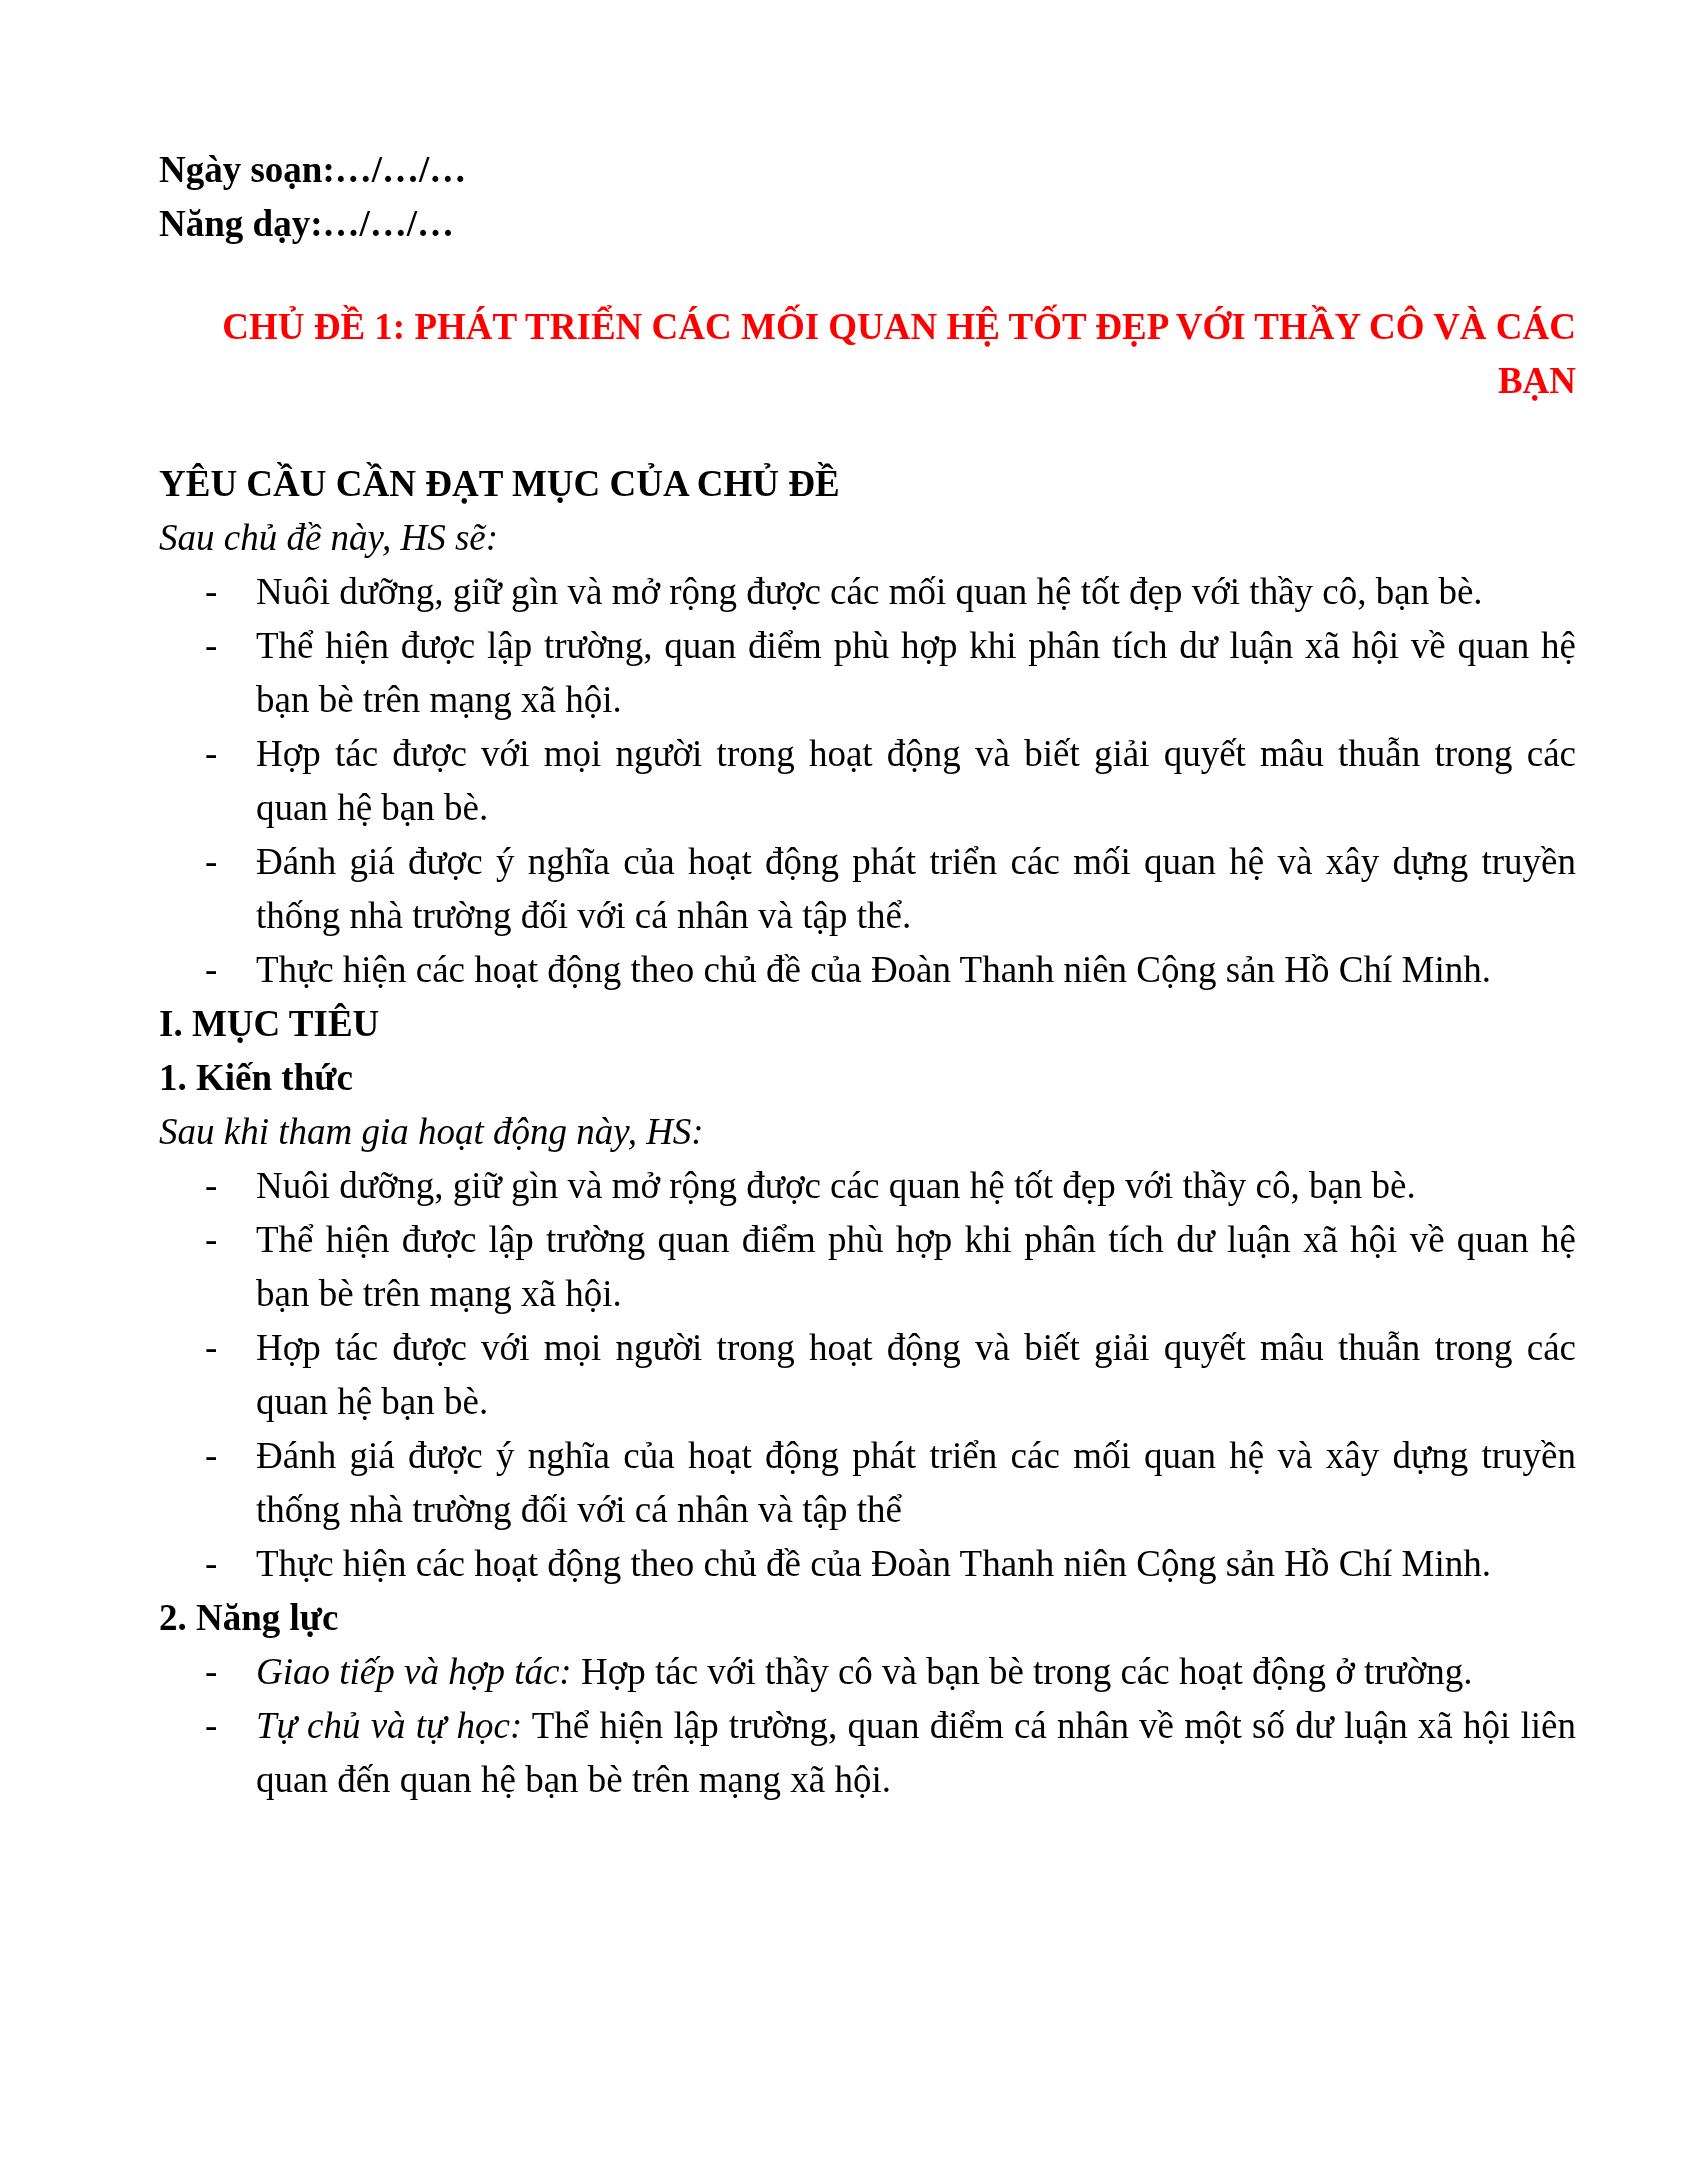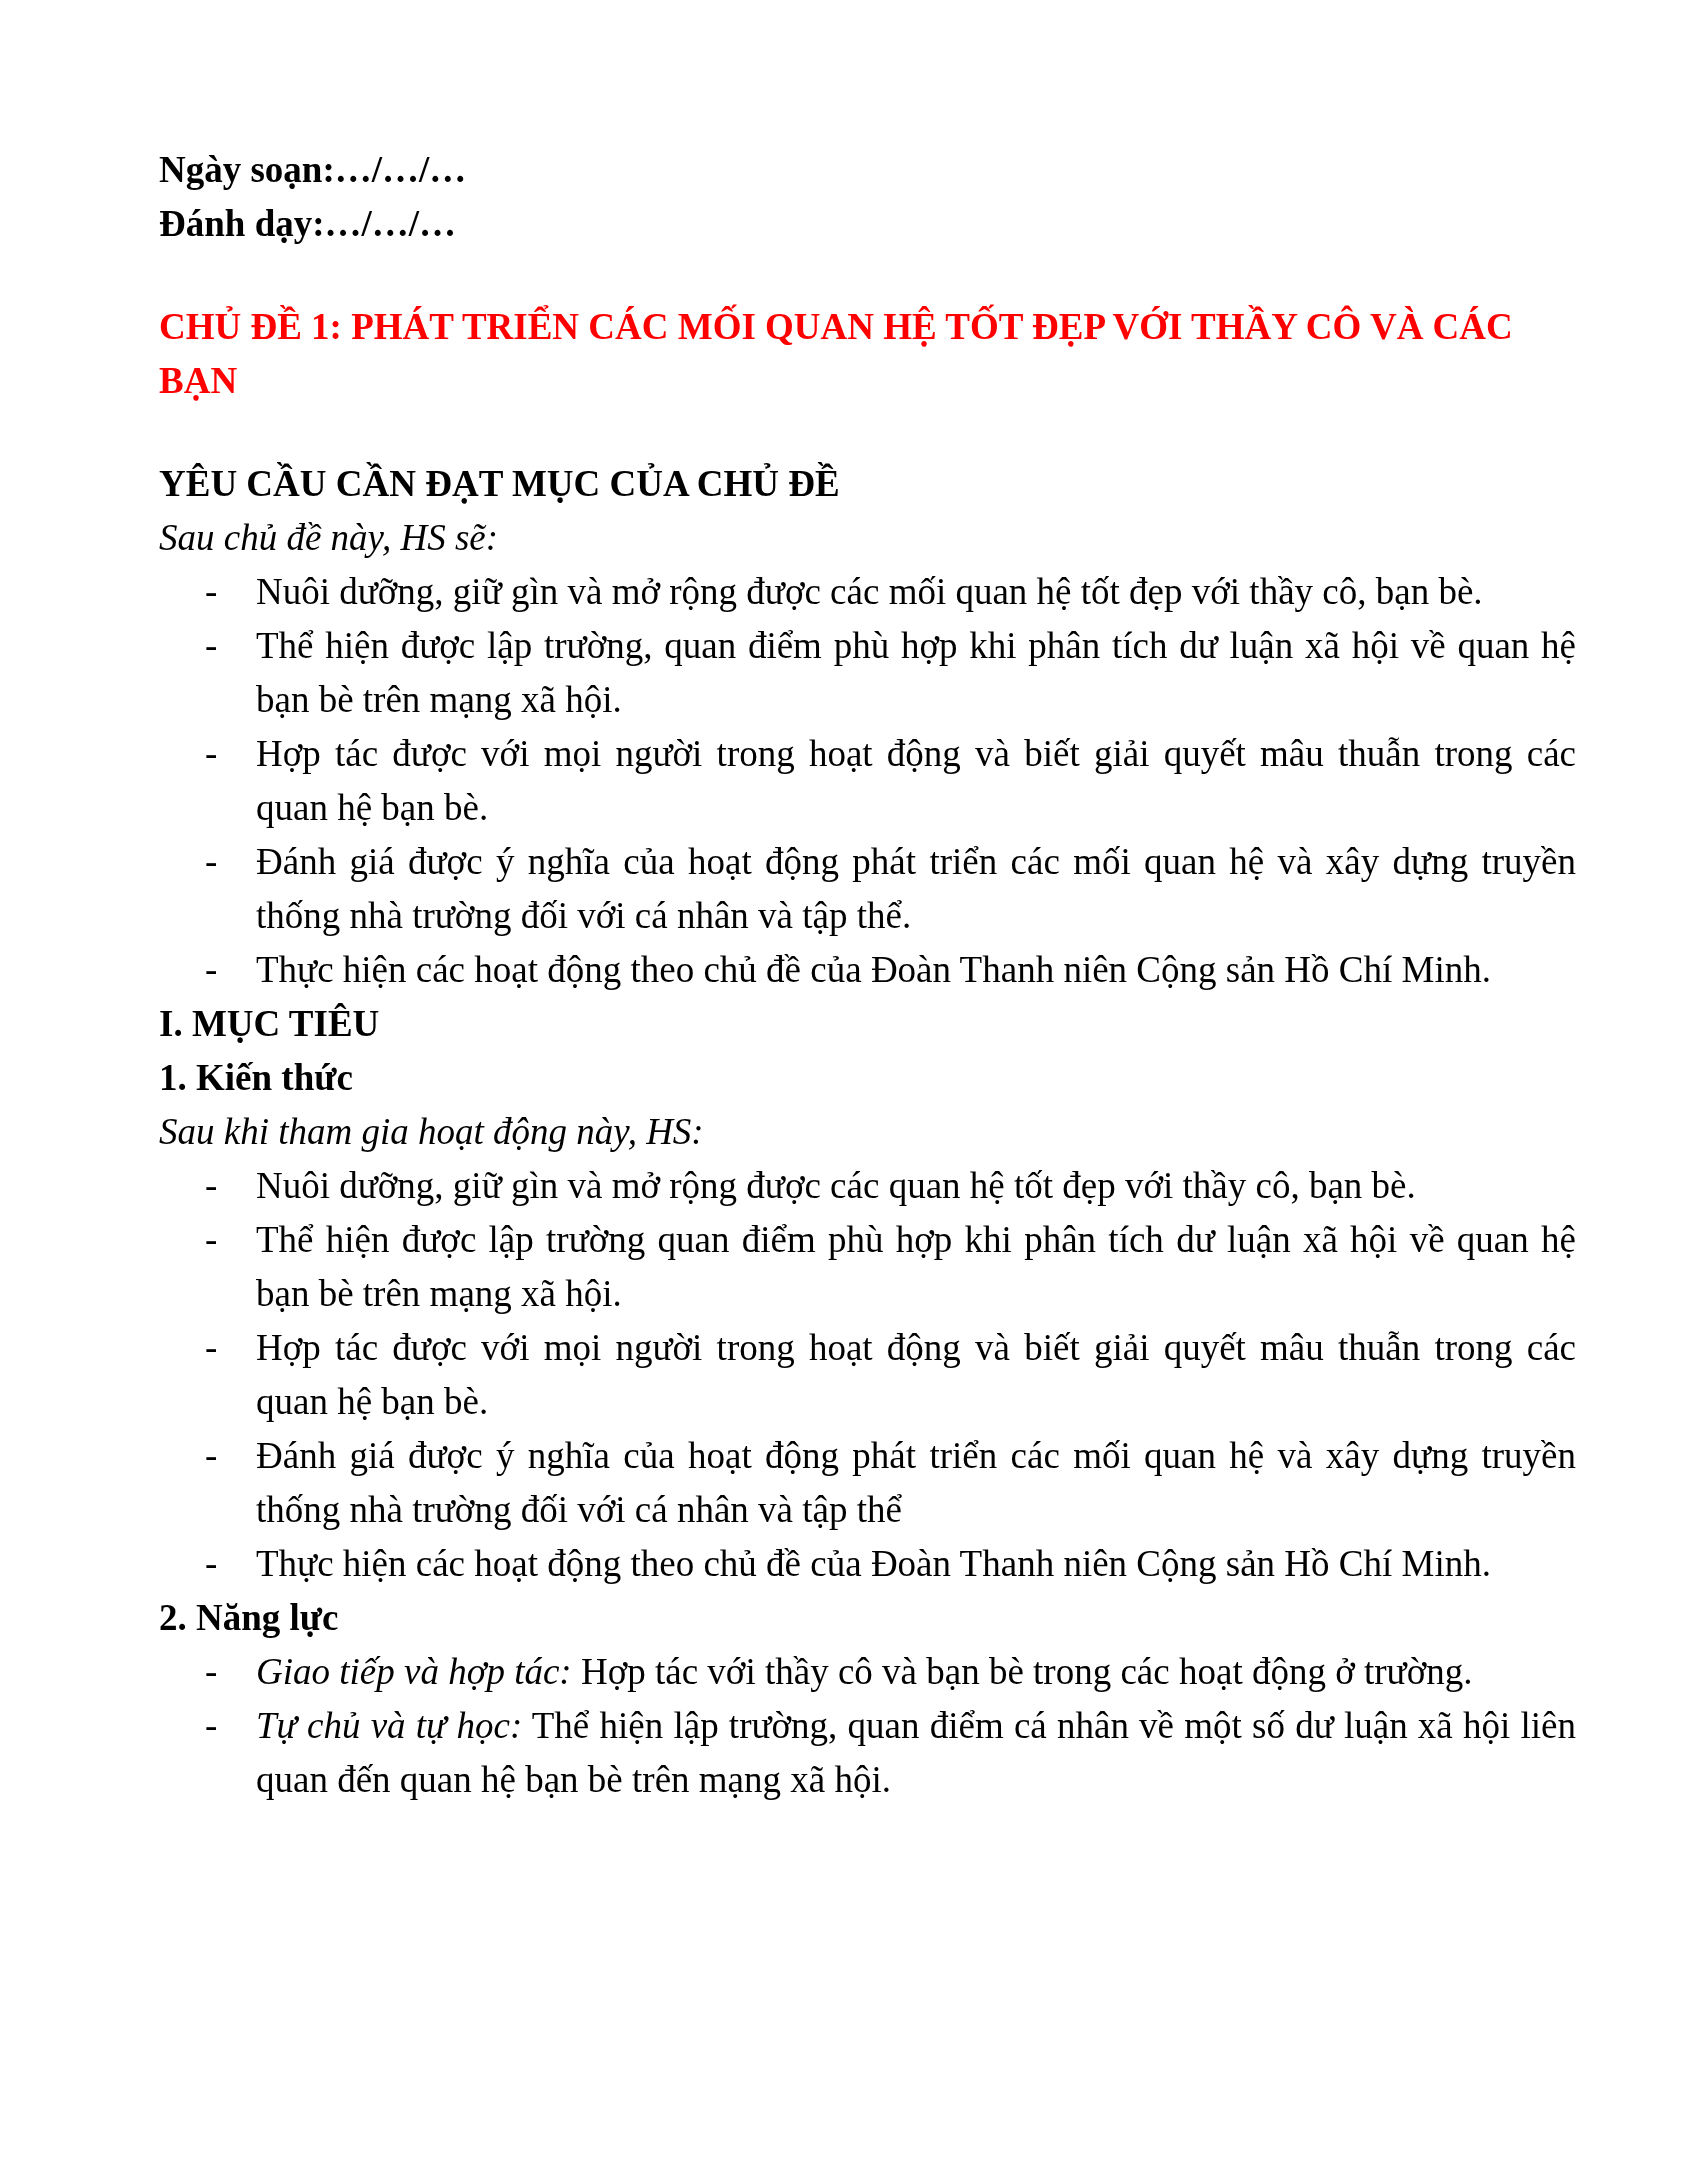--- a/index.html
+++ b/index.html
@@ -14,21 +14,21 @@
   }
   .page {
     width: 1687px;
     height: 2183px;
     padding: 143px 111px 79px 159px;
     background: var(--page-bg, #ffffff);
   }
   .doc-header .date-line { font-weight: bold; }
   .title-block {
     margin-top: 49px;
-    text-align: left;
+    text-align: right;
     color: var(--accent-color, #ff0000);
     font-weight: bold;
   }
   .title-main { }
   .title-duration { font-style: italic; font-size: 36px; }
   .body-block { margin-top: 49px; }
   .heading-bold { font-weight: bold; }
   .intro-italic { font-style: italic; }
   .bold-italic { font-weight: bold; font-style: italic; }
   ul.bullets { list-style: none; }
@@ -44,21 +44,21 @@
   }
   .lead { font-style: italic; }
 </style>
 </head>
 <body>
 
 <div class="page">
 
   <div class="doc-header">
     <p class="date-line">Ngày soạn:…/…/…</p>
-    <p class="date-line">Đánh dạy:…/…/…</p>
+    <p class="date-line">Năng dạy:…/…/…</p>
   </div>
 
   <div class="title-block">
     <div class="title-main">CHỦ ĐỀ 1: PHÁT TRIỂN CÁC MỐI QUAN HỆ TỐT ĐẸP VỚI THẦY CÔ VÀ CÁC BẠN</div>
   </div>
 
   <div class="body-block">
 
     <p class="heading-bold">YÊU CẦU CẦN ĐẠT MỤC CỦA CHỦ ĐỀ</p>
     <p class="intro-italic">Sau chủ đề này, HS sẽ:</p>

